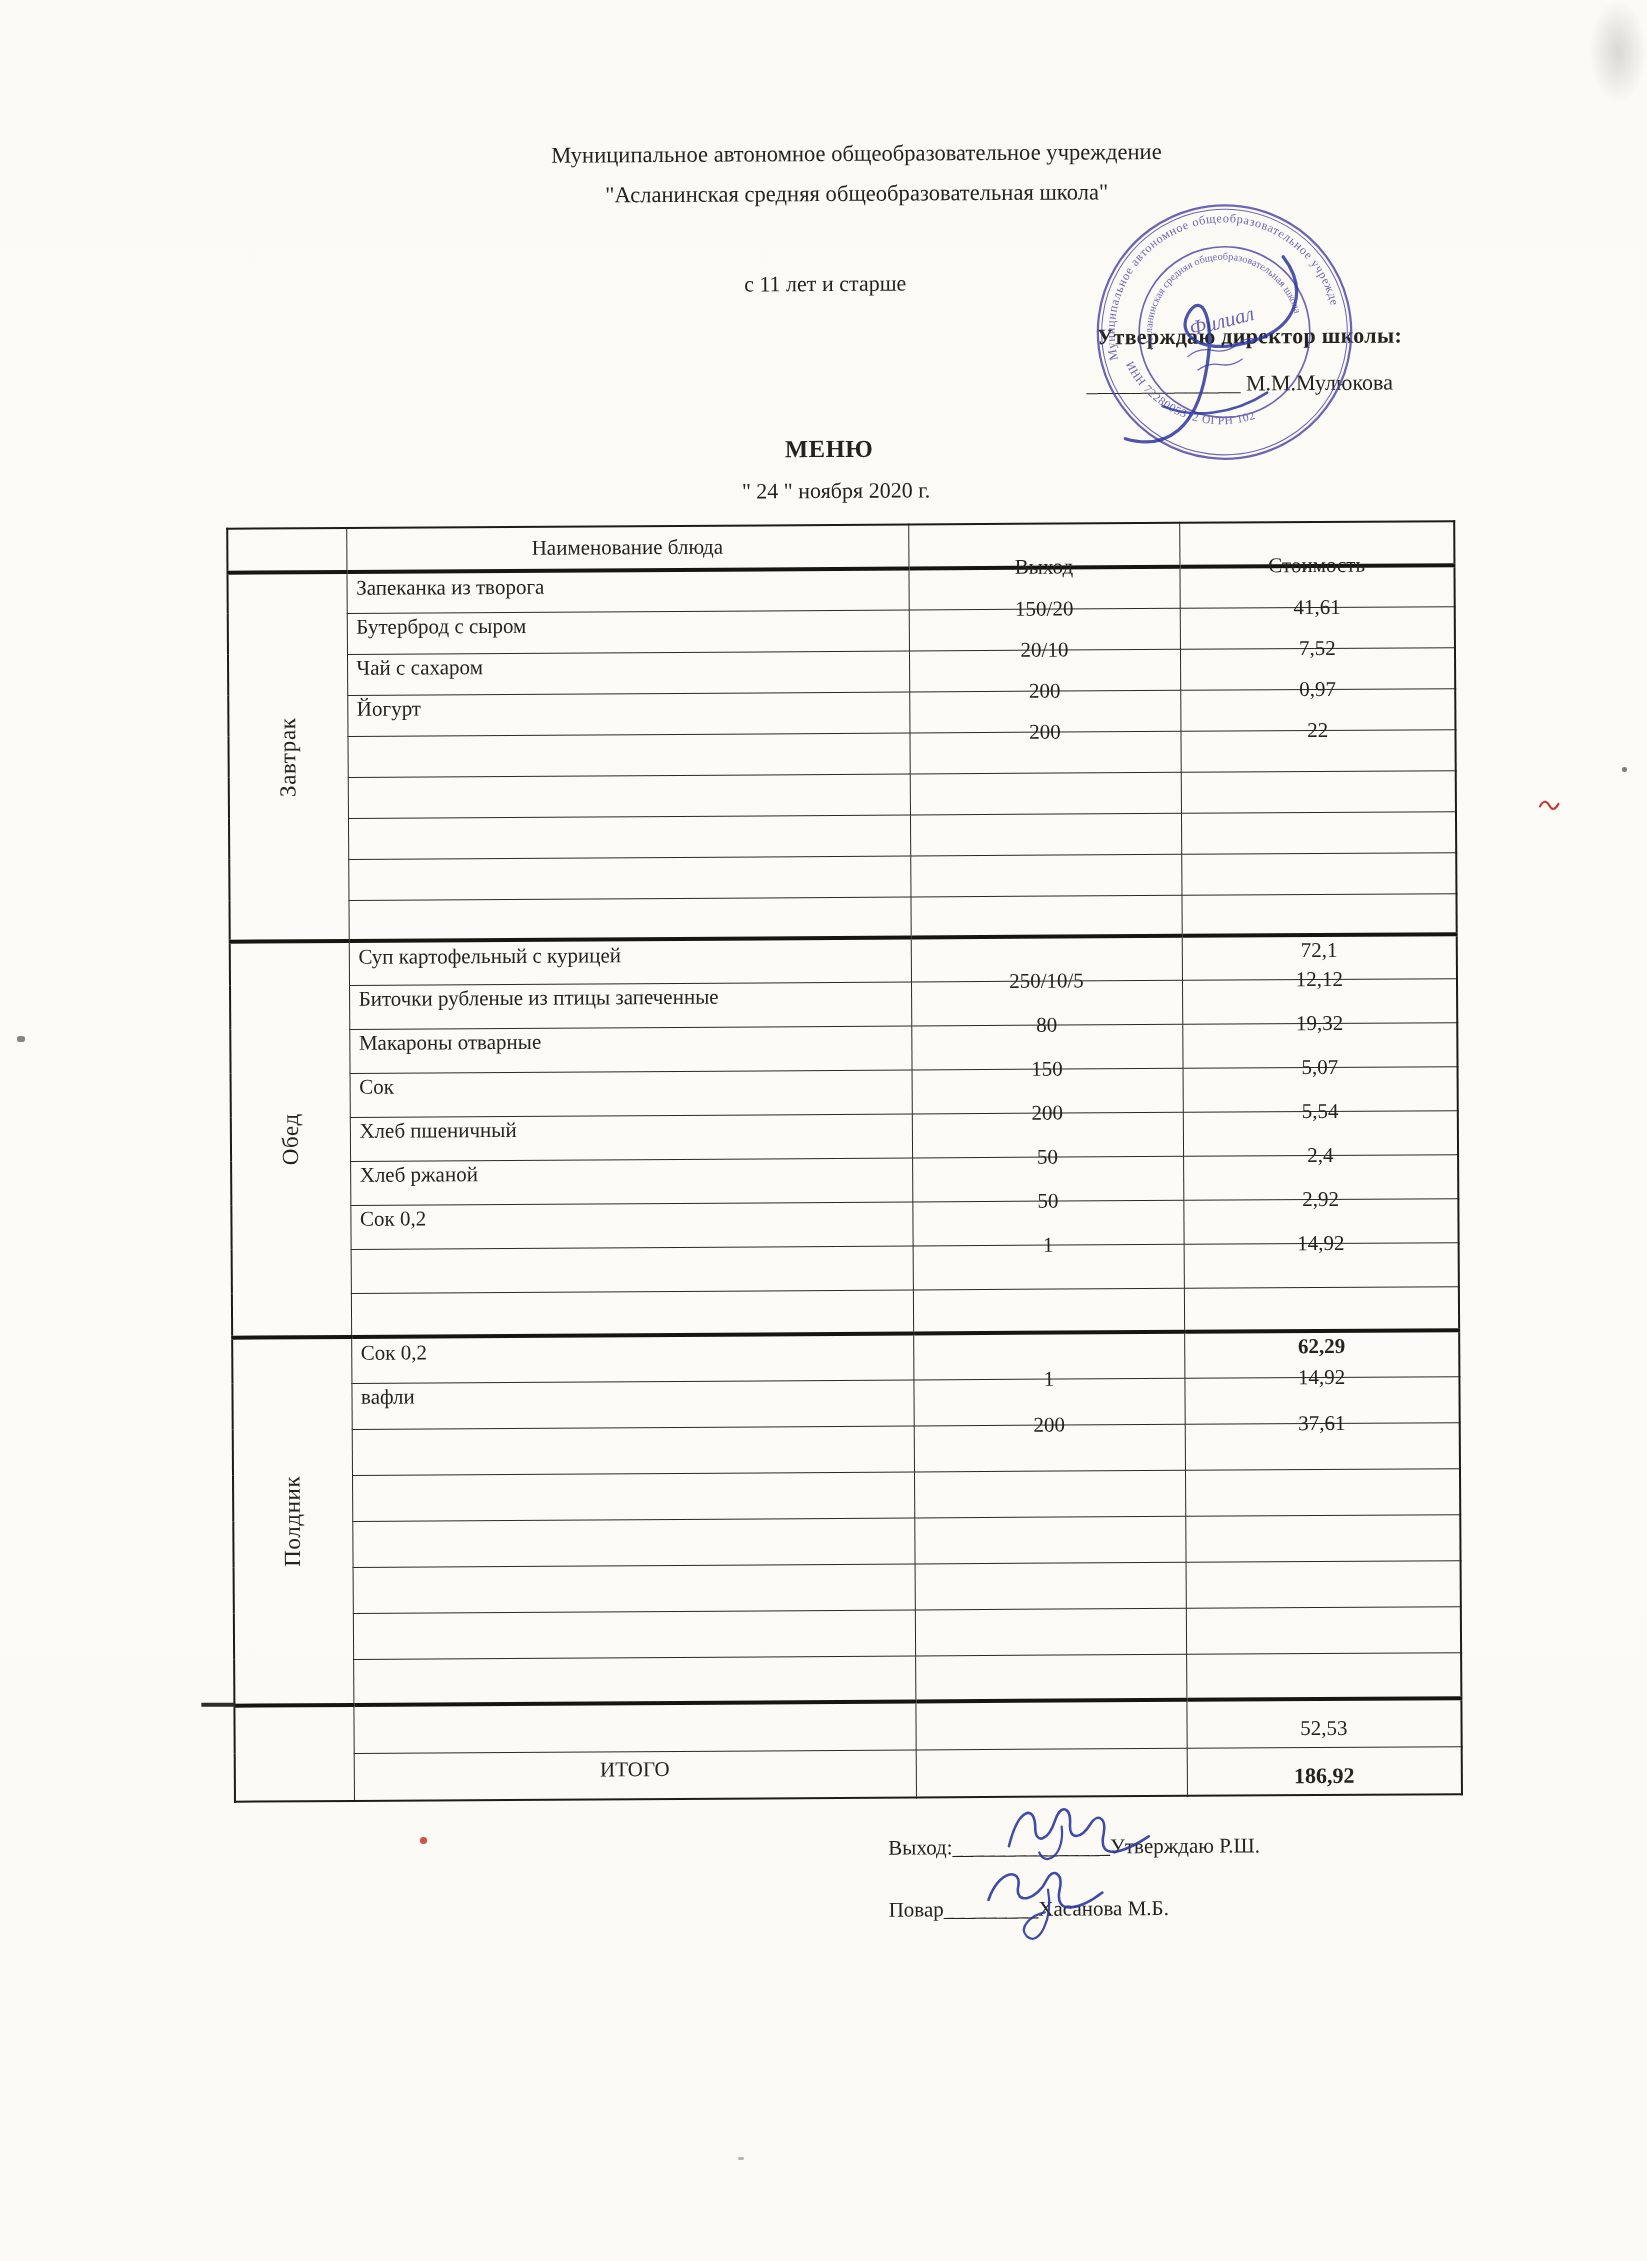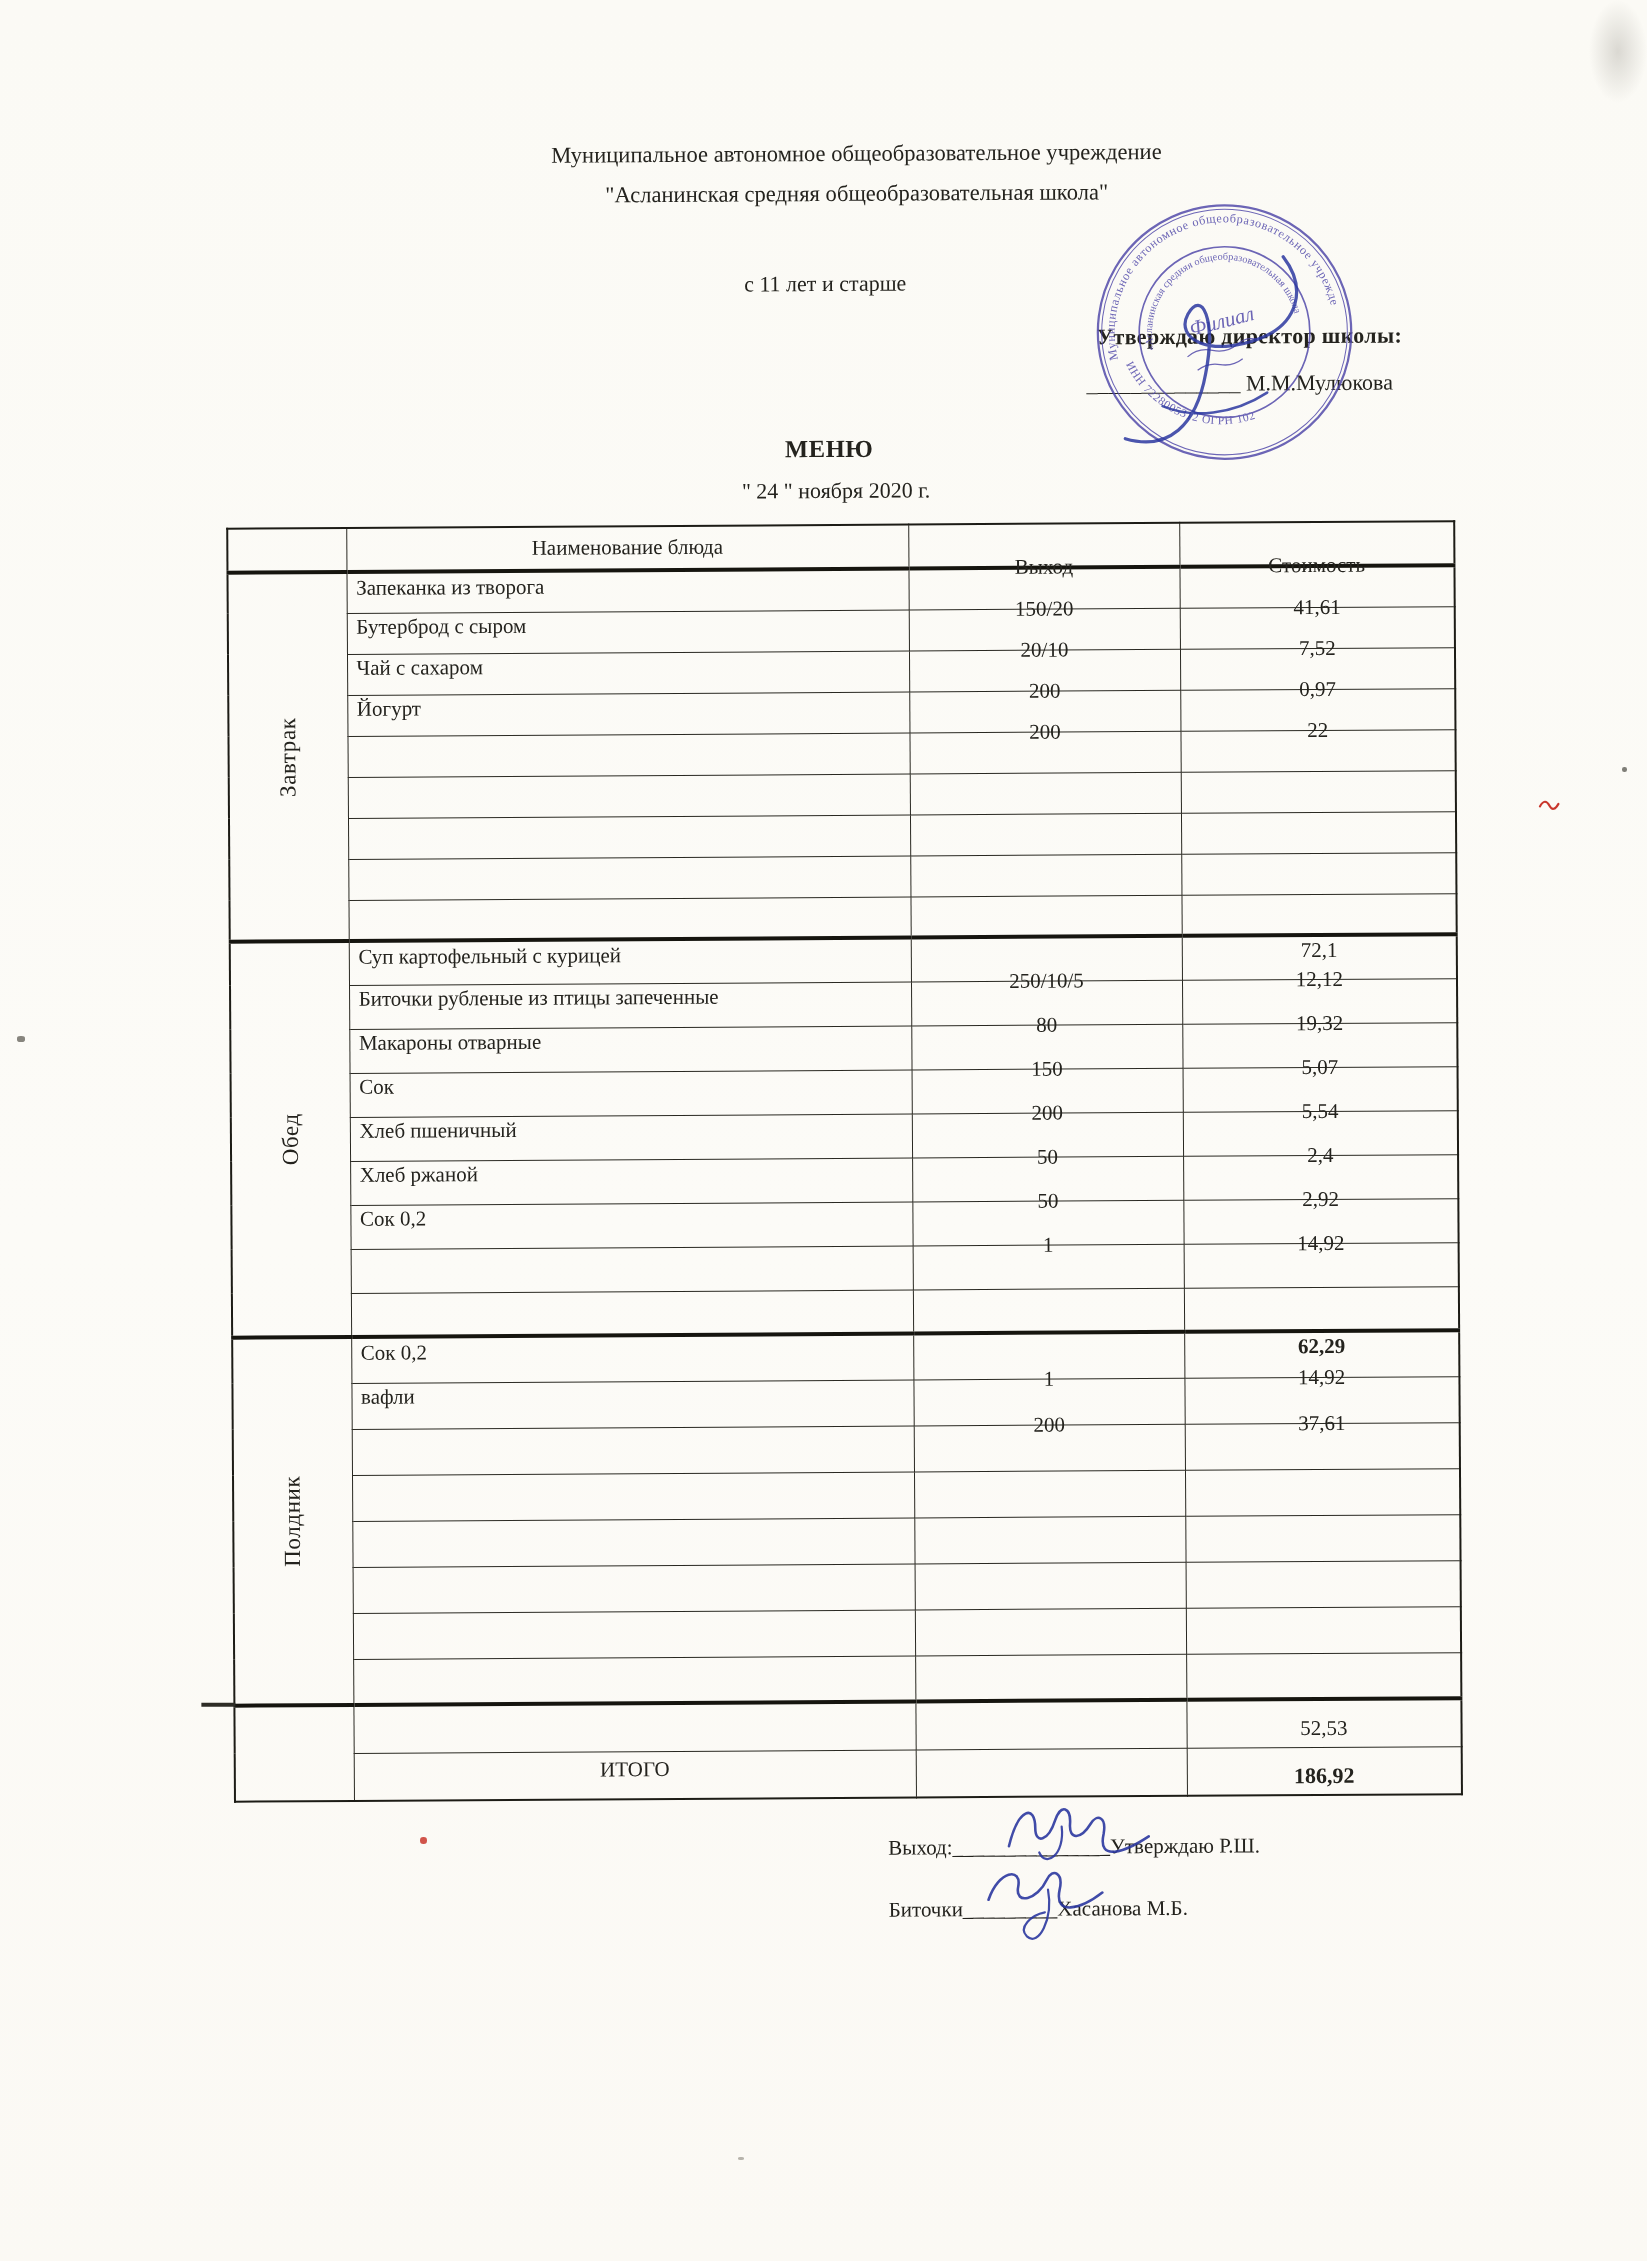--- a/index.html
+++ b/index.html
@@ -361,21 +361,21 @@
       <span>Выход:</span><span class="uline">_______________</span><span>Утверждаю Р.Ш.</span>
     </div>
     <svg class="abs" id="cook-sig" viewBox="0 0 270 135">
       <g fill="none" stroke="var(--pen)" stroke-width="4" stroke-linecap="round" opacity=".9">
         <path d="M 15,92 C 30,32 56,27 56,64 C 56,90 76,85 87,52 C 96,26 112,32 110,58 C 108,84 127,82 142,58 C 152,42 167,47 162,74 C 152,118 195,102 232,78"></path>
         <path d="M 97,62 C 102,106 72,126 62,102" stroke-width="3.4"></path>
       </g>
     </svg>
 
     <div class="abs" id="steward-line">
-      <span>Биточки</span><span class="uline">_________</span><span>Хасанова М.Б.</span>
+      <span>Повар</span><span class="uline">_________</span><span>Хасанова М.Б.</span>
     </div>
     <svg class="abs" id="steward-sig" viewBox="0 0 235 165">
       <g fill="none" stroke="var(--pen)" stroke-width="4" stroke-linecap="round" opacity=".9">
         <path d="M 20,72 C 36,26 72,22 66,52 C 60,82 96,72 110,42 C 120,22 136,32 130,57 C 121,98 162,88 196,62"></path>
         <path d="M 112,57 C 120,102 97,146 79,129 C 65,115 86,96 107,92" stroke-width="3.4"></path>
       </g>
     </svg>
 
   </div>
 

